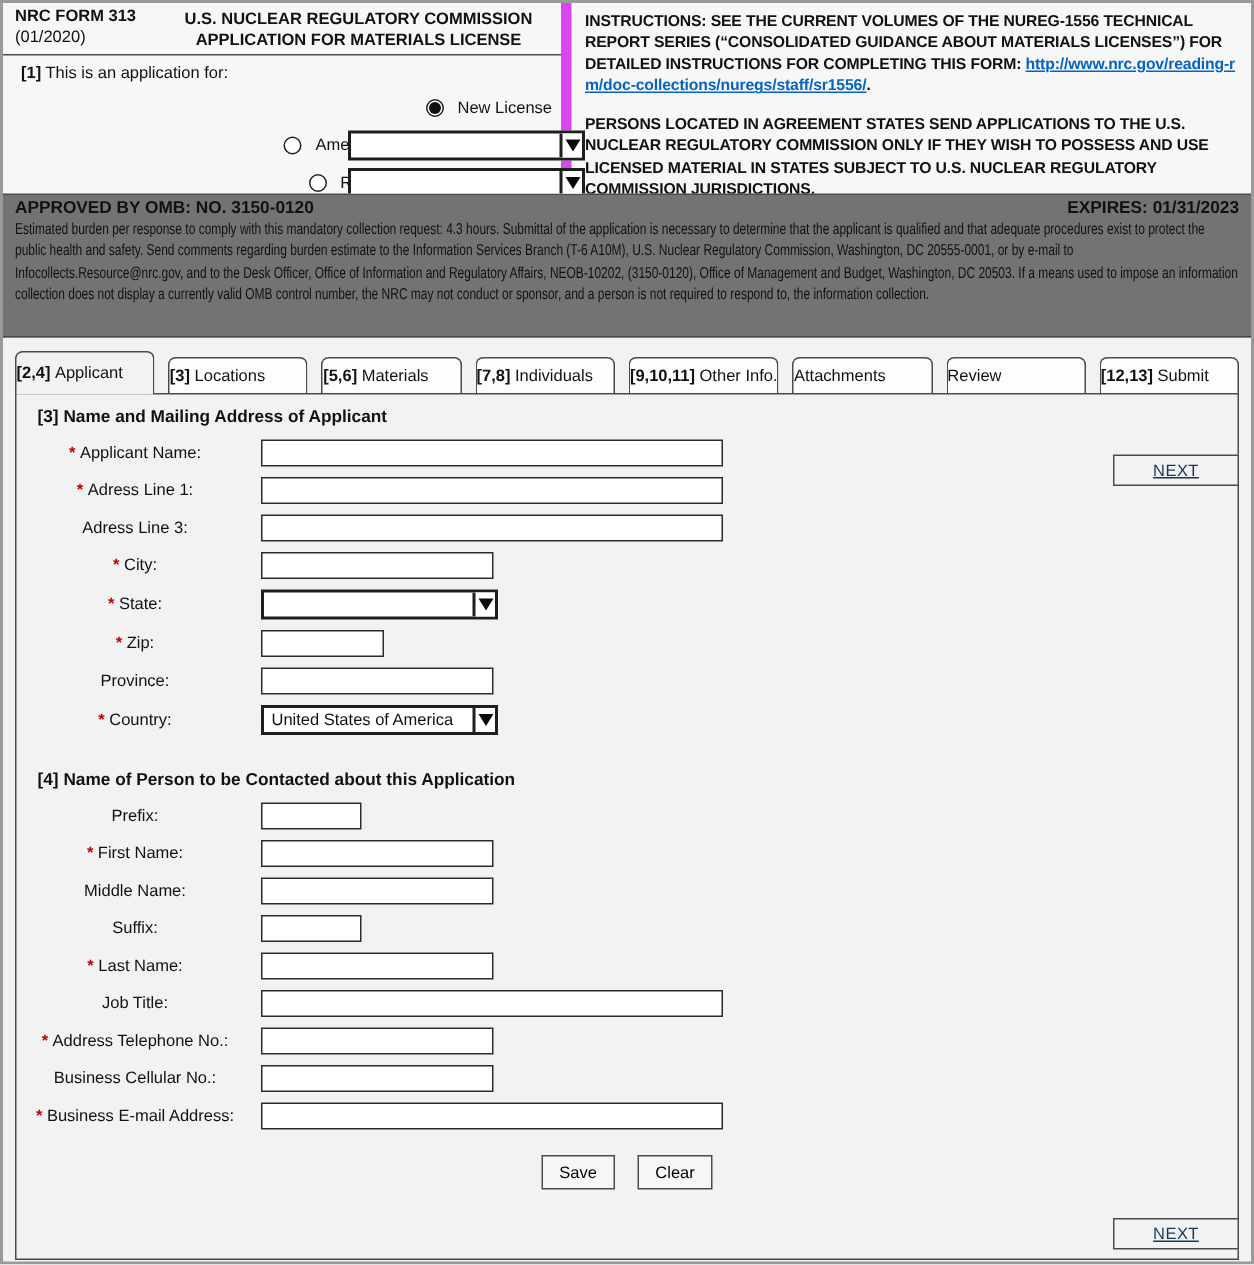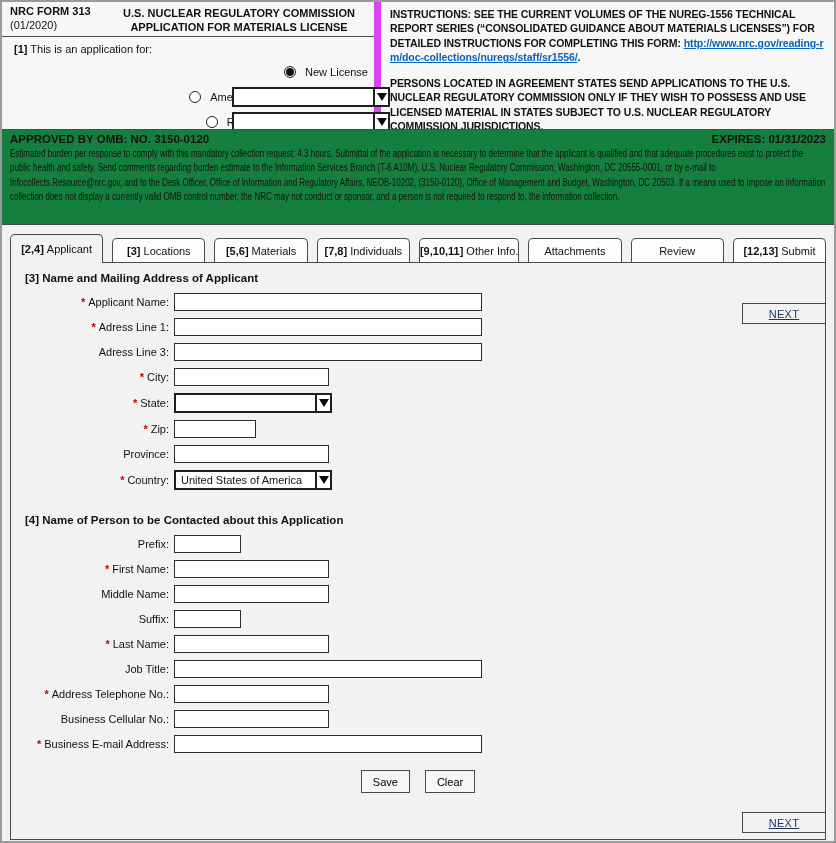--- a/index.html
+++ b/index.html
@@ -21,45 +21,45 @@
   .radio-row { position:relative; display:flex; align-items:center; margin-left:16px; height:20px; margin-top:5px;justify-content:flex-end; }
   .radio { width:12px; height:12px; border:1px solid #222; border-radius:50%; background:#fff; margin-right:9px; position:relative; flex:none; }
   .radio.checked::after { content:""; position:absolute; left:1px; top:1px; width:8px; height:8px; border-radius:50%; background:#111; }
   .mini-select { position:absolute; left:202px; top:0; width:140px; height:20px; }
 
   .hdr-right { flex:1; padding:5px 9px; font-size:10.5px; font-weight:bold; line-height:1.38; letter-spacing:-0.1px; }
   .ins-p { margin:0 0 11px 0; }
   .ins-link { color:#0563C1; text-decoration:underline; cursor:pointer; word-break:break-all; }
 
   
-  .omb { height:95px; border-bottom:1px solid #4a4a4a; padding:3px 8px 0 8px; overflow:hidden; background:#15803d; }
+  .omb { height:95px; border-bottom:1px solid #4a4a4a; padding:3px 8px 0 8px; overflow:hidden; background:#737373; }
   .omb-row { display:flex; justify-content:space-between; font-weight:bold; font-size:11.5px; margin-bottom:1px; }
   .omb-text { font-size:10.5px; line-height:1.36; transform:scaleX(0.76); transform-origin:left top; width:131.5%; }
 
   
   .content { padding:9px 8px 0 8px; }
   .tabs { display:flex; gap:9px; align-items:flex-end; position:relative; z-index:2; }
-  .tab { flex:1; height:24px; display:flex; align-items:center; justify-content:center; background:#fdfdfd;
+  .tab { flex:1; height:24px; display:flex; align-items:center; justify-content:flex-start; background:#fdfdfd;
          border:1px solid #4a4a4a; border-bottom:none; border-radius:5px 5px 0 0; font-size:11px;
          cursor:pointer; white-space:nowrap; position:relative; }
   .tab.active { height:29px; background:#f2f2f2; margin-bottom:-1px; z-index:3; }
   .tab-prefix { font-weight:bold; }
   .tab-prefix:not(:empty) { margin-right:3px; }
 
   .main-box { position:relative; border:1px solid #4a4a4a; height:578px; background:#f2f2f2; z-index:1; }
   .next-box { position:absolute; width:84px; height:21px; border:1px solid #4a4a4a; display:flex; align-items:center; justify-content:center; background:#f2f2f2;margin-top:41px; }
   .next-top { top:-1px; right:-1px; }
   .next-bottom { bottom:6px; right:-1px; }
   .next-link { color:#17365D; font-size:11px; text-decoration:underline; cursor:pointer; letter-spacing:0.3px; }
 
   .sec-title { font-weight:bold; font-size:11.5px; margin:9px 0 9px 14px; }
   .sec-title.sec4 { margin-top:24px; }
 
   .frow { display:flex; align-items:center; margin-bottom:7px; }
-  .flabel { width:163px; flex:none; text-align:right; padding-right:5px; font-size:11px; }
+  .flabel { width:163px; flex:none; text-align:center; padding-right:5px; font-size:11px; }
   .star { color:#c00000; font-weight:bold; margin-right:3px; }
   .fin { height:18px; border:1px solid #2b2b2b; background:#fff; font-family:"Liberation Sans", sans-serif; font-size:11px; padding:0 3px; }
   .w310 { width:308px; } .w155 { width:155px; } .w82 { width:82px; } .w67 { width:67px; }
 
   .fselect { width:158px; height:20px; border:2px solid #1e1e1e; background:#fff; display:flex; align-items:stretch; cursor:pointer; }
   .sel-value { flex:1; font-size:11px; display:flex; align-items:center; padding:0 5px; white-space:nowrap; overflow:hidden; }
   .sel-arrow { width:15px; flex:none; border-left:2px solid #1e1e1e; display:flex; align-items:center; justify-content:center; background:#fff; }
   .tri { width:0; height:0; border-left:5px solid transparent; border-right:5px solid transparent; border-top:8px solid #0a0a0a; }
 
   .btn-row { display:flex; justify-content:center; gap:15px; margin-top:17px; }

